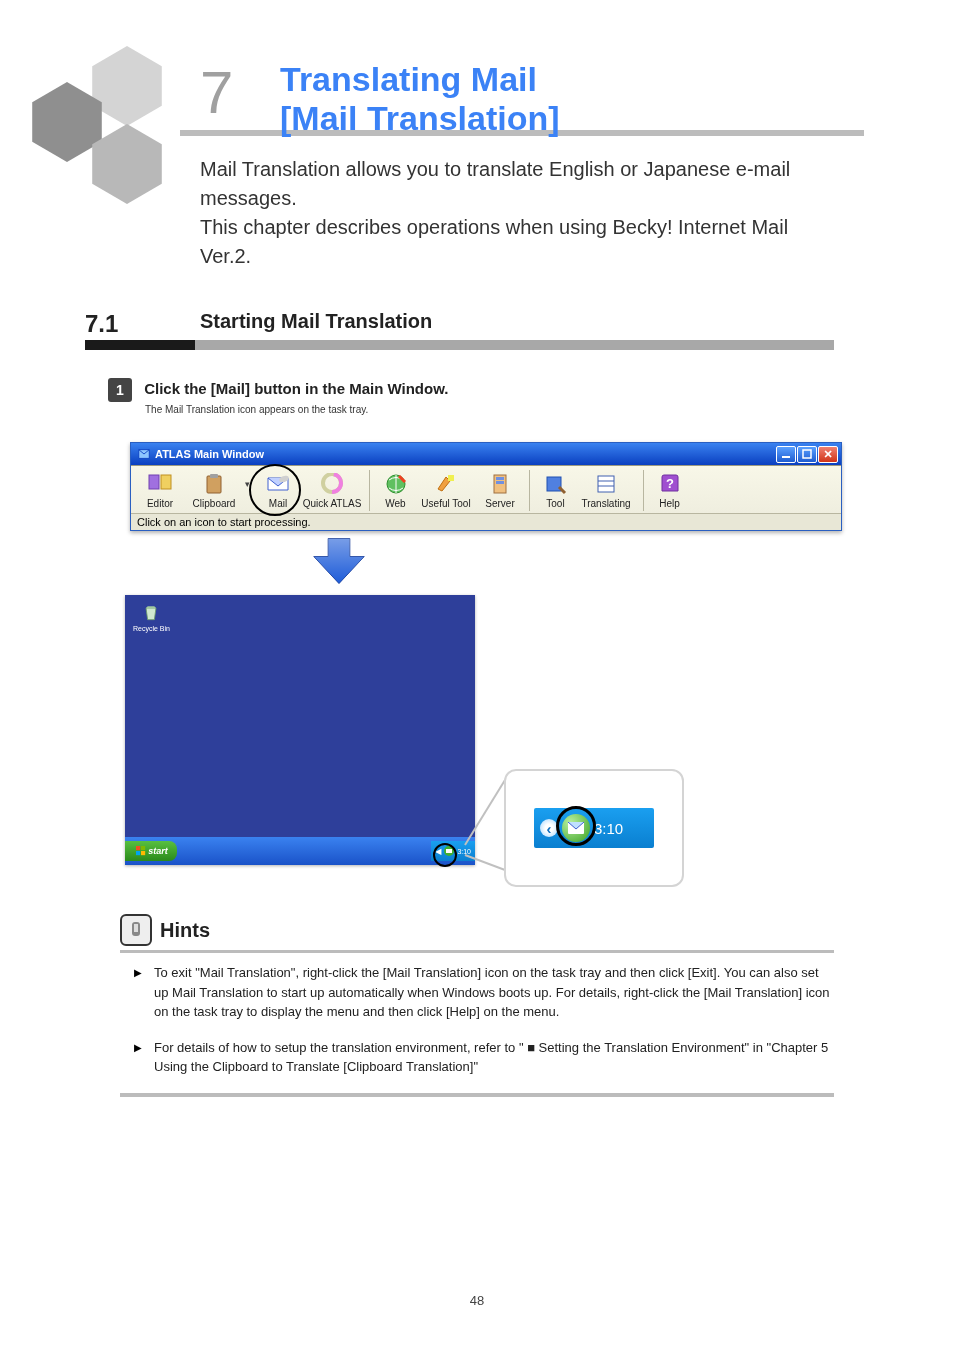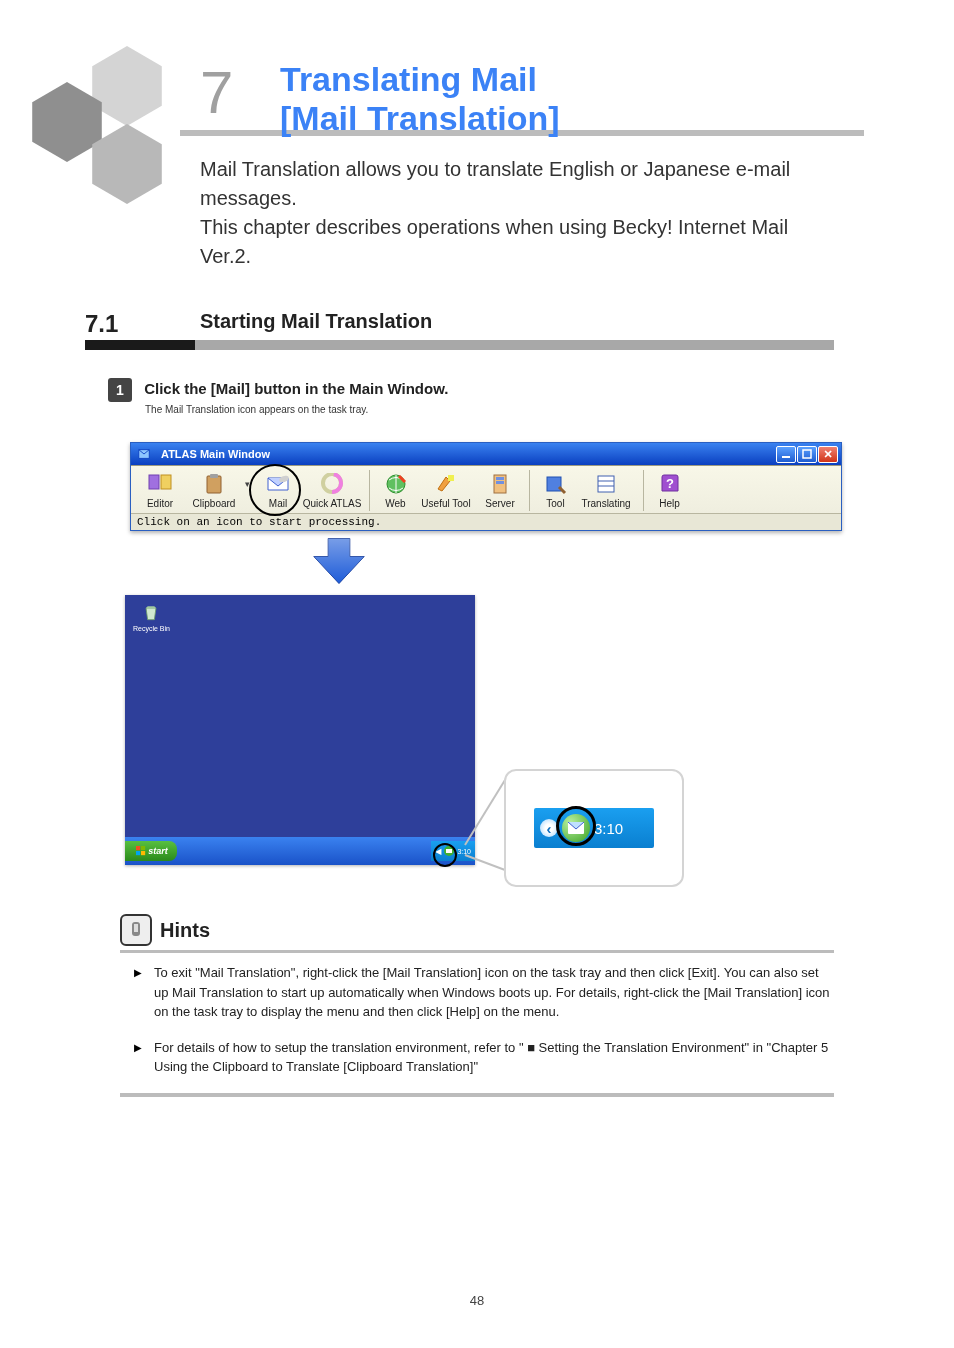--- a/index.html
+++ b/index.html
@@ -123,21 +123,20 @@
     font-size: 11px;
     color: #000;
   }
   .titlebar {
     height: 22px;
     background: linear-gradient(to bottom, #3a82f0 0%, #0a3fc0 100%);
     display: flex;
     align-items: center;
     padding: 0 3px 0 6px;
     color: #fff;
-    gap: 6px;
   }
   .titlebar .app-icon {
     width: 14px; height: 14px; margin-right: 4px;
   }
   .titlebar .title-text { font-weight: bold; flex: 1; }
   .win-ctrl { display: flex; gap: 1px; }
   .win-btn {
     width: 20px; height: 17px; border: 1px solid #fff; border-radius: 2px;
     display: flex; align-items: center; justify-content: center;
     font-weight: bold; font-family: Arial; font-size: 11px;
@@ -168,21 +167,20 @@
     position: absolute;
     border: 2px solid #000;
     border-radius: 50%;
     pointer-events: none;
   }
   .statusbar {
     background: #e8e7d6;
     border-top: 1px solid #b8b6a0;
     padding: 2px 6px;
     font-size: 11px;
-    font-family: Liberation Mono, monospace;
   }
   .dropdown-arrow {
     width: 10px;
     font-size: 9px;
     color: #444;
     align-self: center;
     padding-bottom: 14px;
   }
 
   

